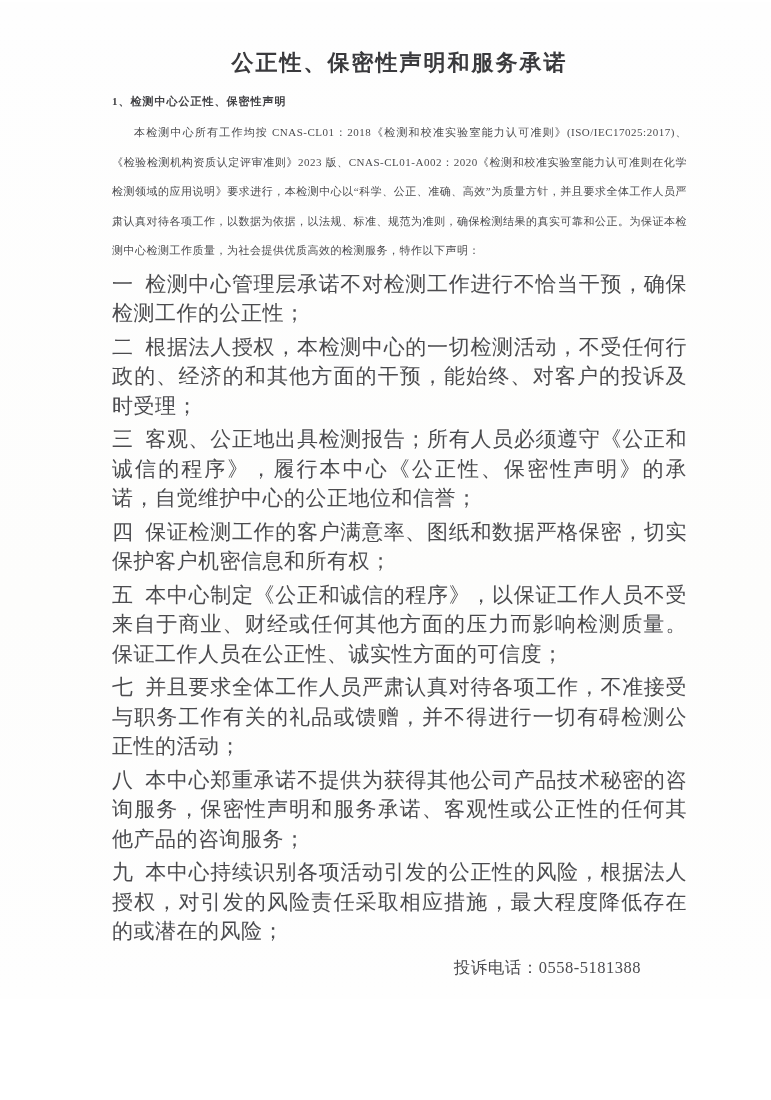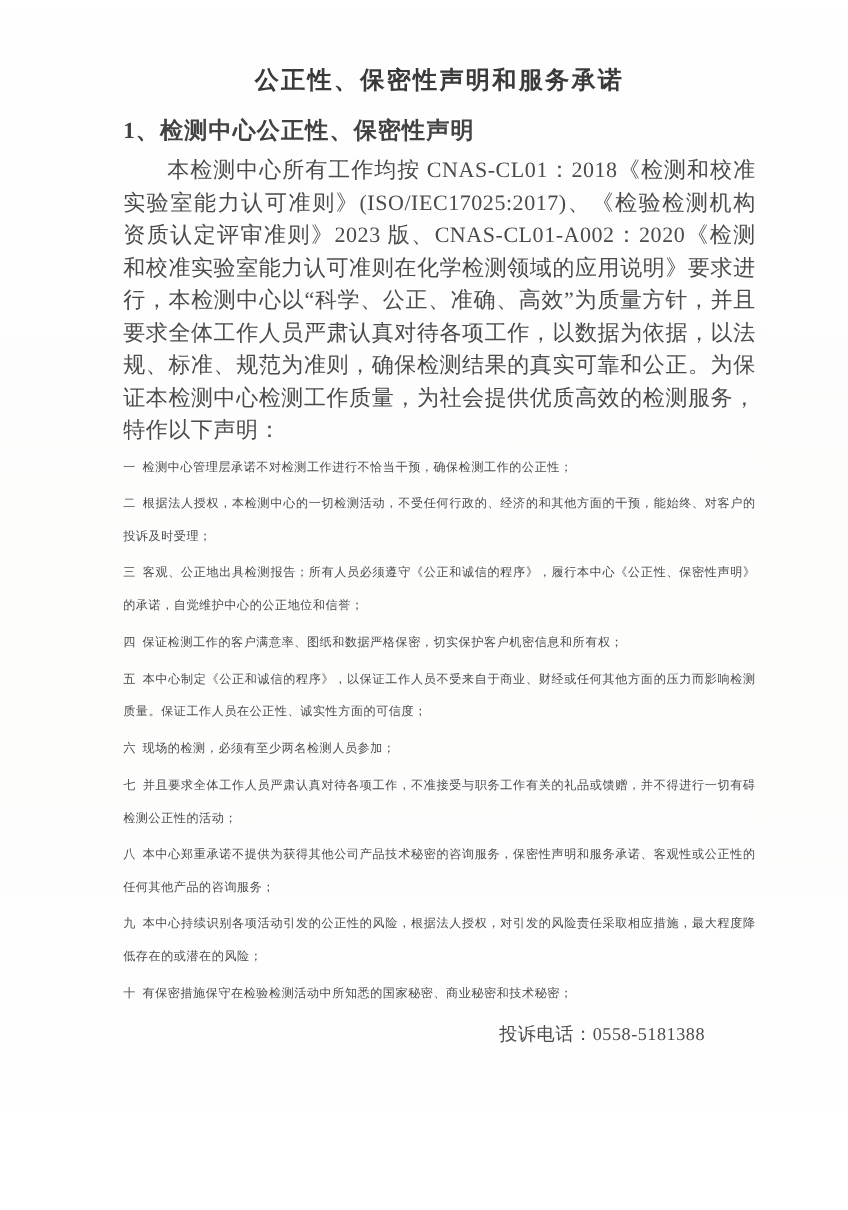--- a/index.html
+++ b/index.html
@@ -4,55 +4,55 @@
 <style>
   html, body {
     margin: 0;
     padding: 0;
     background: #ffffff;
   }
   .page {
     position: relative;
     width: 771px;
     height: 997px;
-    margin: 12px auto;
+    margin: 2px auto;
     background: linear-gradient(180deg, #fefefe 0%, #fdfdfc 60%, #fefefe 100%);
     overflow: hidden;
     font-family: "Liberation Serif", "DejaVu Serif", serif;
     color: #4b4b4e;
     box-sizing: border-box;
   }
   .content {
     padding: 46px 84px 0 112px;
   }
   .doc-title {
     text-align: center;
     font-size: 22px;
     font-weight: bold;
     color: #3a3a3d;
     letter-spacing: 2px;
     margin: 0 0 16px 0;
   }
   .section-heading {
-    font-size: 21px;
+    font-size: 11px;
     font-weight: bold;
     color: #424245;
     letter-spacing: 1px;
     margin: 0 0 9px 0;
   }
   .intro {
-    font-size: 20px;
+    font-size: 11px;
     line-height: 29.5px;
     text-align: justify;
     text-indent: 2em;
     letter-spacing: 0.5px;
     margin: 0 0 4px 0;
   }
   .decl {
-    font-size: 11px;
+    font-size: 21px;
     line-height: 29.5px;
     text-align: justify;
     letter-spacing: 0.5px;
     margin: 4px 0;
   }
   .decl .num {
     display: inline-block;
     margin-right: 0.55em;
   }
   .footer-line {
@@ -80,27 +80,25 @@
     <p class="decl"><span class="num">一</span><span>检测中心管理层承诺不对检测工作进行不恰当干预，确保检测工作的公正性；</span></p>
 
     <p class="decl"><span class="num">二</span><span>根据法人授权，本检测中心的一切检测活动，不受任何行政的、经济的和其他方面的干预，能始终、对客户的投诉及时受理；</span></p>
 
     <p class="decl"><span class="num">三</span><span>客观、公正地出具检测报告；所有人员必须遵守《公正和诚信的程序》，履行本中心《公正性、保密性声明》的承诺，自觉维护中心的公正地位和信誉；</span></p>
 
     <p class="decl"><span class="num">四</span><span>保证检测工作的客户满意率、图纸和数据严格保密，切实保护客户机密信息和所有权；</span></p>
 
     <p class="decl"><span class="num">五</span><span>本中心制定《公正和诚信的程序》，以保证工作人员不受来自于商业、财经或任何其他方面的压力而影响检测质量。保证工作人员在公正性、诚实性方面的可信度；</span></p>
 
-    <p class="decl"><span class="num">六</span><span>现场的检测，必须有至少两名检测人员参加；</span></p>
 
     <p class="decl"><span class="num">七</span><span>并且要求全体工作人员严肃认真对待各项工作，不准接受与职务工作有关的礼品或馈赠，并不得进行一切有碍检测公正性的活动；</span></p>
 
     <p class="decl"><span class="num">八</span><span>本中心郑重承诺不提供为获得其他公司产品技术秘密的咨询服务，保密性声明和服务承诺、客观性或公正性的任何其他产品的咨询服务；</span></p>
 
     <p class="decl"><span class="num">九</span><span>本中心持续识别各项活动引发的公正性的风险，根据法人授权，对引发的风险责任采取相应措施，最大程度降低存在的或潜在的风险；</span></p>
 
-    <p class="decl"><span class="num">十</span><span>有保密措施保守在检验检测活动中所知悉的国家秘密、商业秘密和技术秘密；</span></p>
 
 
     <p class="footer-line">投诉电话：0558-5181388</p>
 
   </div>
 </div>
 
 </body></html>

